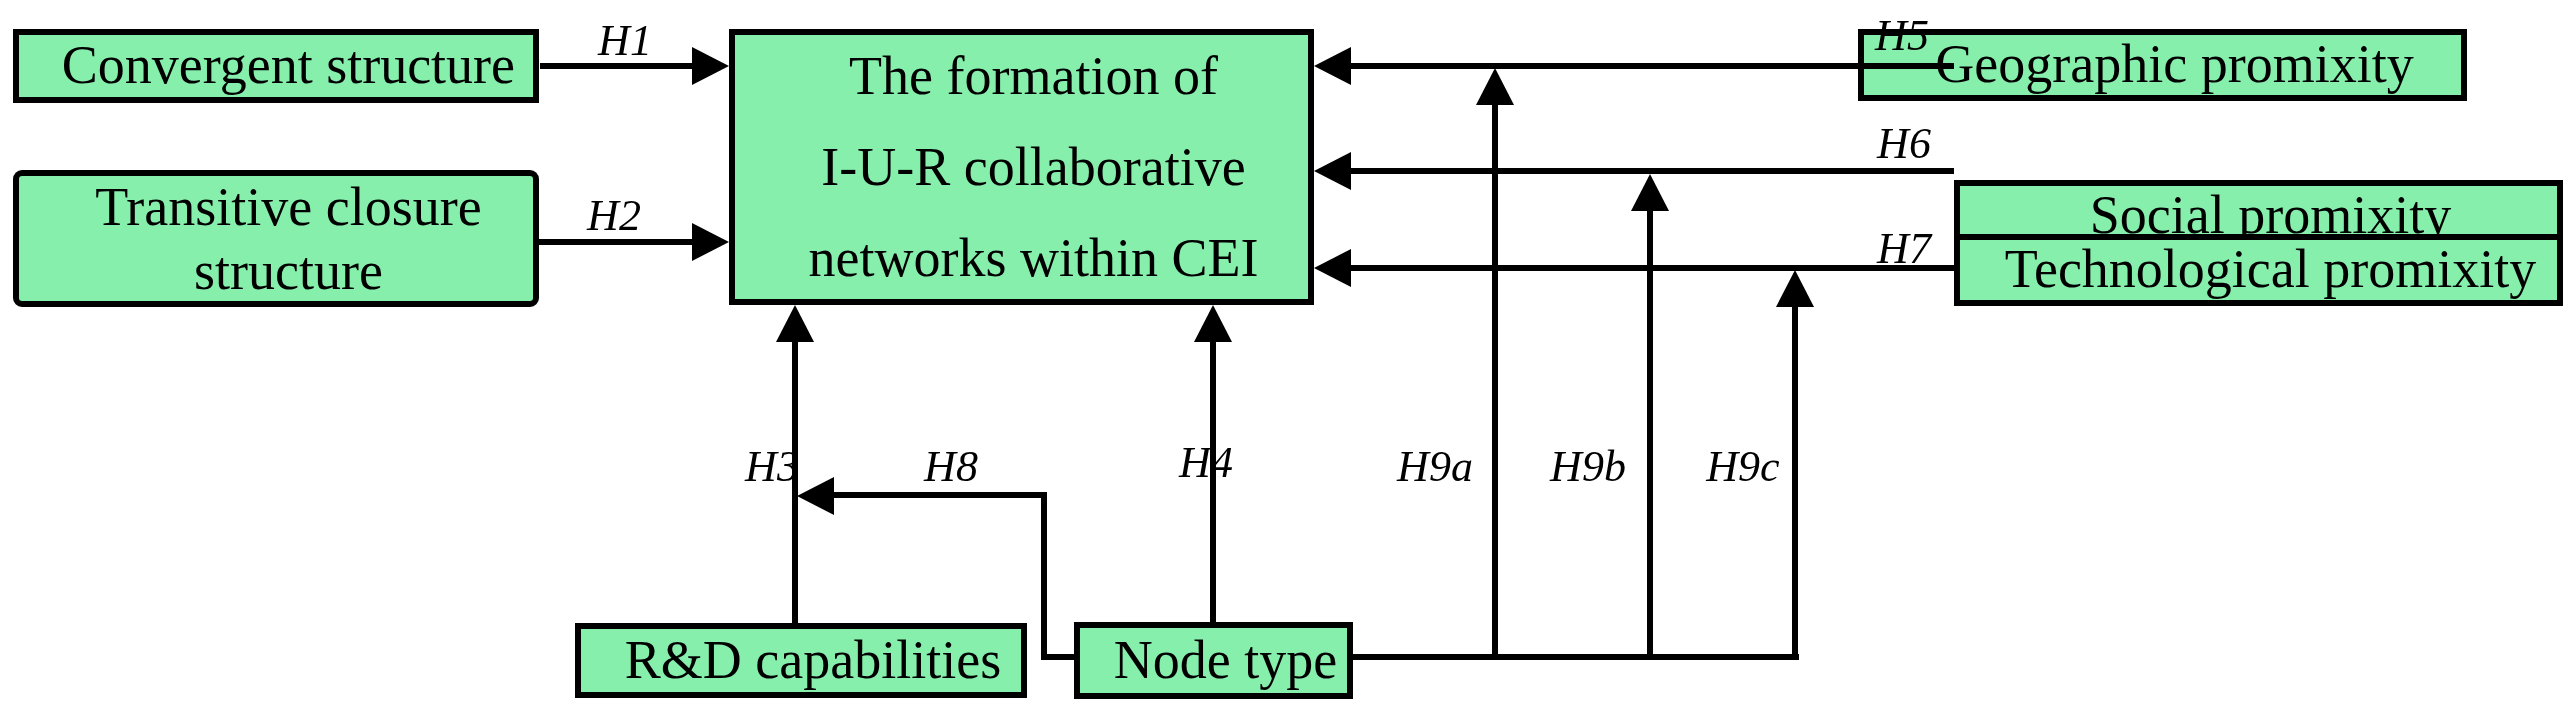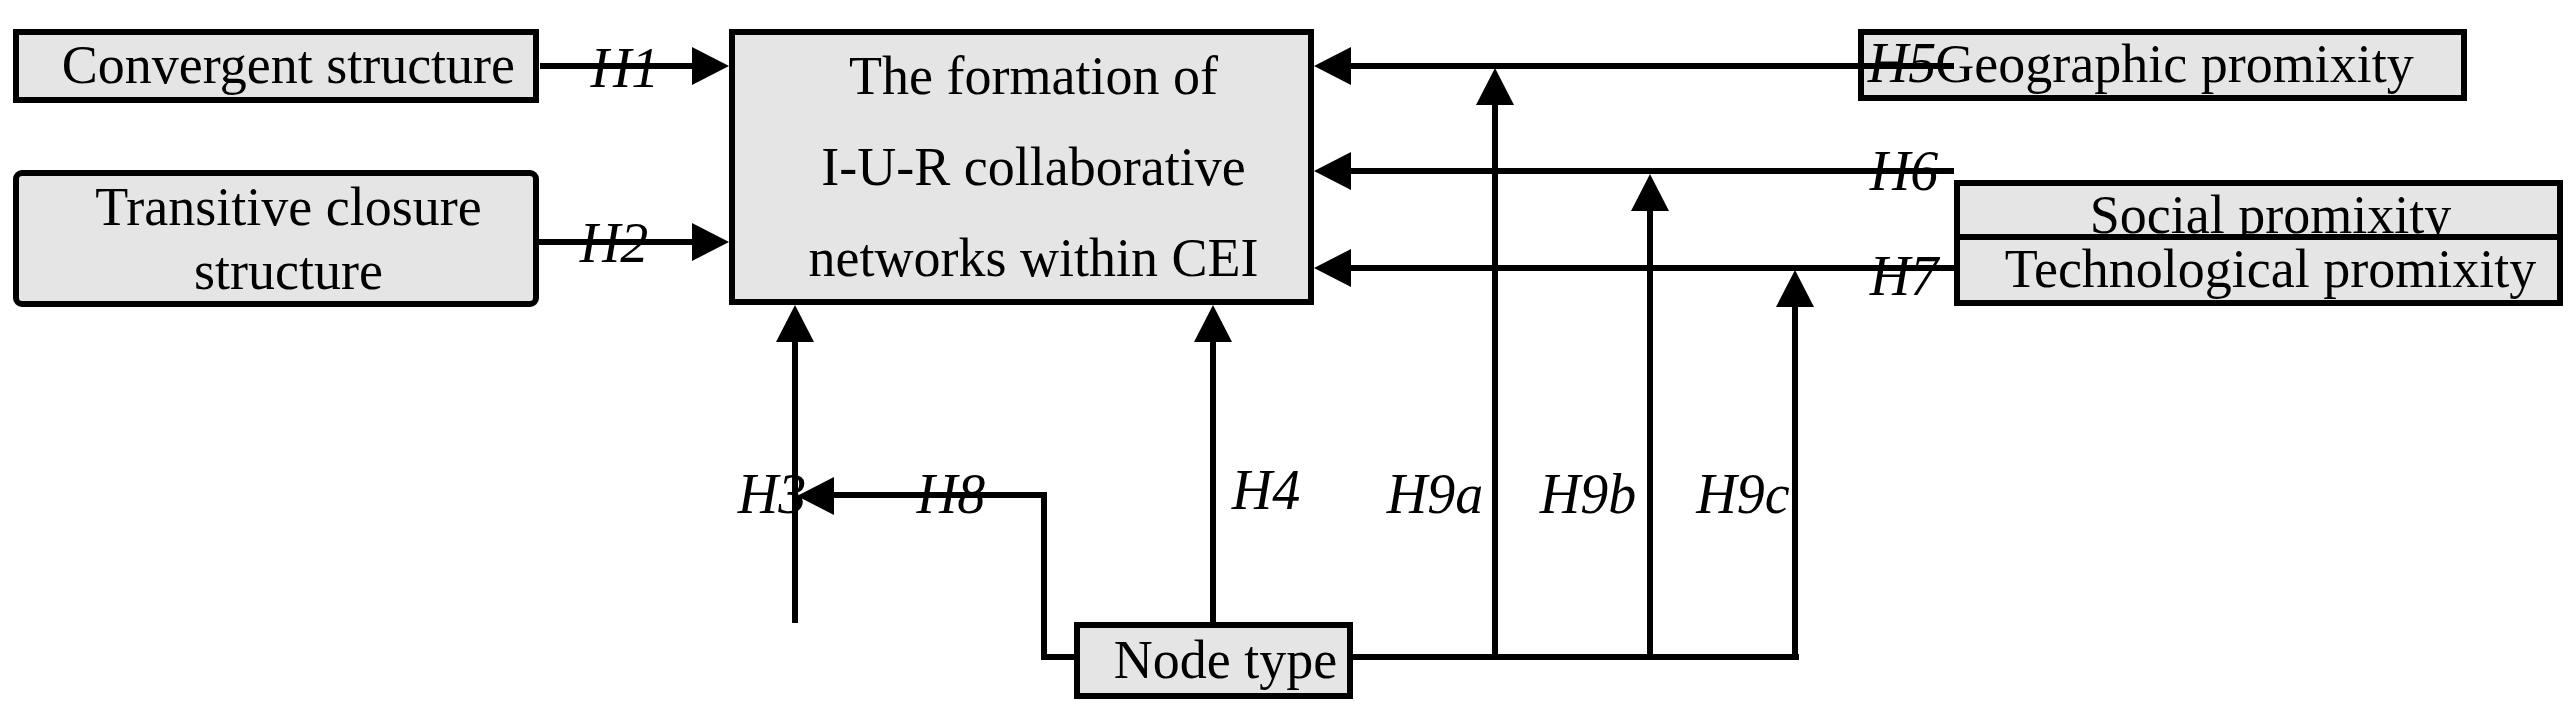--- a/index.html
+++ b/index.html
@@ -8,43 +8,42 @@
     width:2576px;height:707px;
     background:#ffffff;
     font-family:"Liberation Serif","DejaVu Serif",serif;
     color:#000;
     overflow:hidden;
   }
   .box{
     position:absolute;
     box-sizing:border-box;
     border:6.4px solid #000;
-    background:#e5e5e5;
+    background:#86efac;
     display:flex;
     align-items:center;
     justify-content:center;
     text-align:center;
     font-size:54px;
     line-height:1.18;
     white-space:pre-line;
     padding-left:24px;
   }
   .hline{position:absolute;height:6.4px;background:#000;}
   .vline{position:absolute;width:6.4px;background:#000;}
   .ah{position:absolute;width:0;height:0;}
   .ah-right{border-top:19px solid transparent;border-bottom:19px solid transparent;border-left:37px solid #000;}
   .ah-left{border-top:19px solid transparent;border-bottom:19px solid transparent;border-right:37px solid #000;}
   .ah-up{border-left:19px solid transparent;border-right:19px solid transparent;border-bottom:37px solid #000;}
   .hlabel{
     position:absolute;
     transform:translate(-50%,-50%);
     font-style:italic;
-    font-size:56px;
+    font-size:44px;
     white-space:nowrap;
-    margin-top:28px;
   }
 </style>
 </head>
 <body>
 
 <div id="canvas">
 
   <div class="box" style="left:13.4px;top:29px;width:526px;height:74px;">Convergent structure</div>
 
   <div class="box" style="left:13.4px;top:170px;width:526px;height:137px;line-height:64px;border-radius:9px;">Transitive closure
@@ -53,20 +52,21 @@
   <div class="box" style="left:729px;top:29px;width:585px;height:276px;line-height:91px;">The formation of
 I-U-R collaborative
 networks within CEI</div>
 
   <div class="box" style="left:1858px;top:29px;width:609px;height:72px;">Geographic promixity</div>
 
   <div class="box" style="left:1954px;top:132px;width:609px;height:72px;margin-top:48px;">Social promixity</div>
 
   <div class="box" style="left:1954px;top:234px;width:609px;height:72px;">Technological promixity</div>
 
+  <div class="box" style="left:575px;top:623px;width:452px;height:75px;">R&amp;D capabilities</div>
 
   <div class="box" style="left:1074px;top:622px;width:279px;height:77px;">Node type</div>
 
   <div class="hline" style="left:540px;top:63px;width:156px;"></div>
   <div class="ah ah-right" style="left:692px;top:47px;"></div>
 
   <div class="hline" style="left:539px;top:239px;width:157px;"></div>
   <div class="ah ah-right" style="left:692px;top:223px;"></div>
 
   <div class="hline" style="left:1349px;top:63px;width:605px;"></div>
@@ -96,21 +96,21 @@
 
   <div class="vline" style="left:1647px;top:208px;height:452px;"></div>
   <div class="ah ah-up" style="left:1631px;top:174px;"></div>
 
   <div class="vline" style="left:1792px;top:304px;height:356px;"></div>
   <div class="ah ah-up" style="left:1776px;top:270px;"></div>
 
   <span class="hlabel" style="left:625px;top:40px;">H1</span>
   <span class="hlabel" style="left:614px;top:215px;">H2</span>
   <span class="hlabel" style="left:772px;top:466px;">H3</span>
-  <span class="hlabel" style="left:1266px;top:462px;">H4</span>
+  <span class="hlabel" style="left:1206px;top:462px;">H4</span>
   <span class="hlabel" style="left:1902px;top:35px;">H5</span>
   <span class="hlabel" style="left:1904px;top:143px;">H6</span>
   <span class="hlabel" style="left:1904px;top:248px;text-align:center;">H7</span>
   <span class="hlabel" style="left:951px;top:466px;">H8</span>
   <span class="hlabel" style="left:1435px;top:466px;text-align:right;">H9a</span>
   <span class="hlabel" style="left:1588px;top:466px;">H9b</span>
   <span class="hlabel" style="left:1743px;top:466px;">H9c</span>
 
 </div>
 

